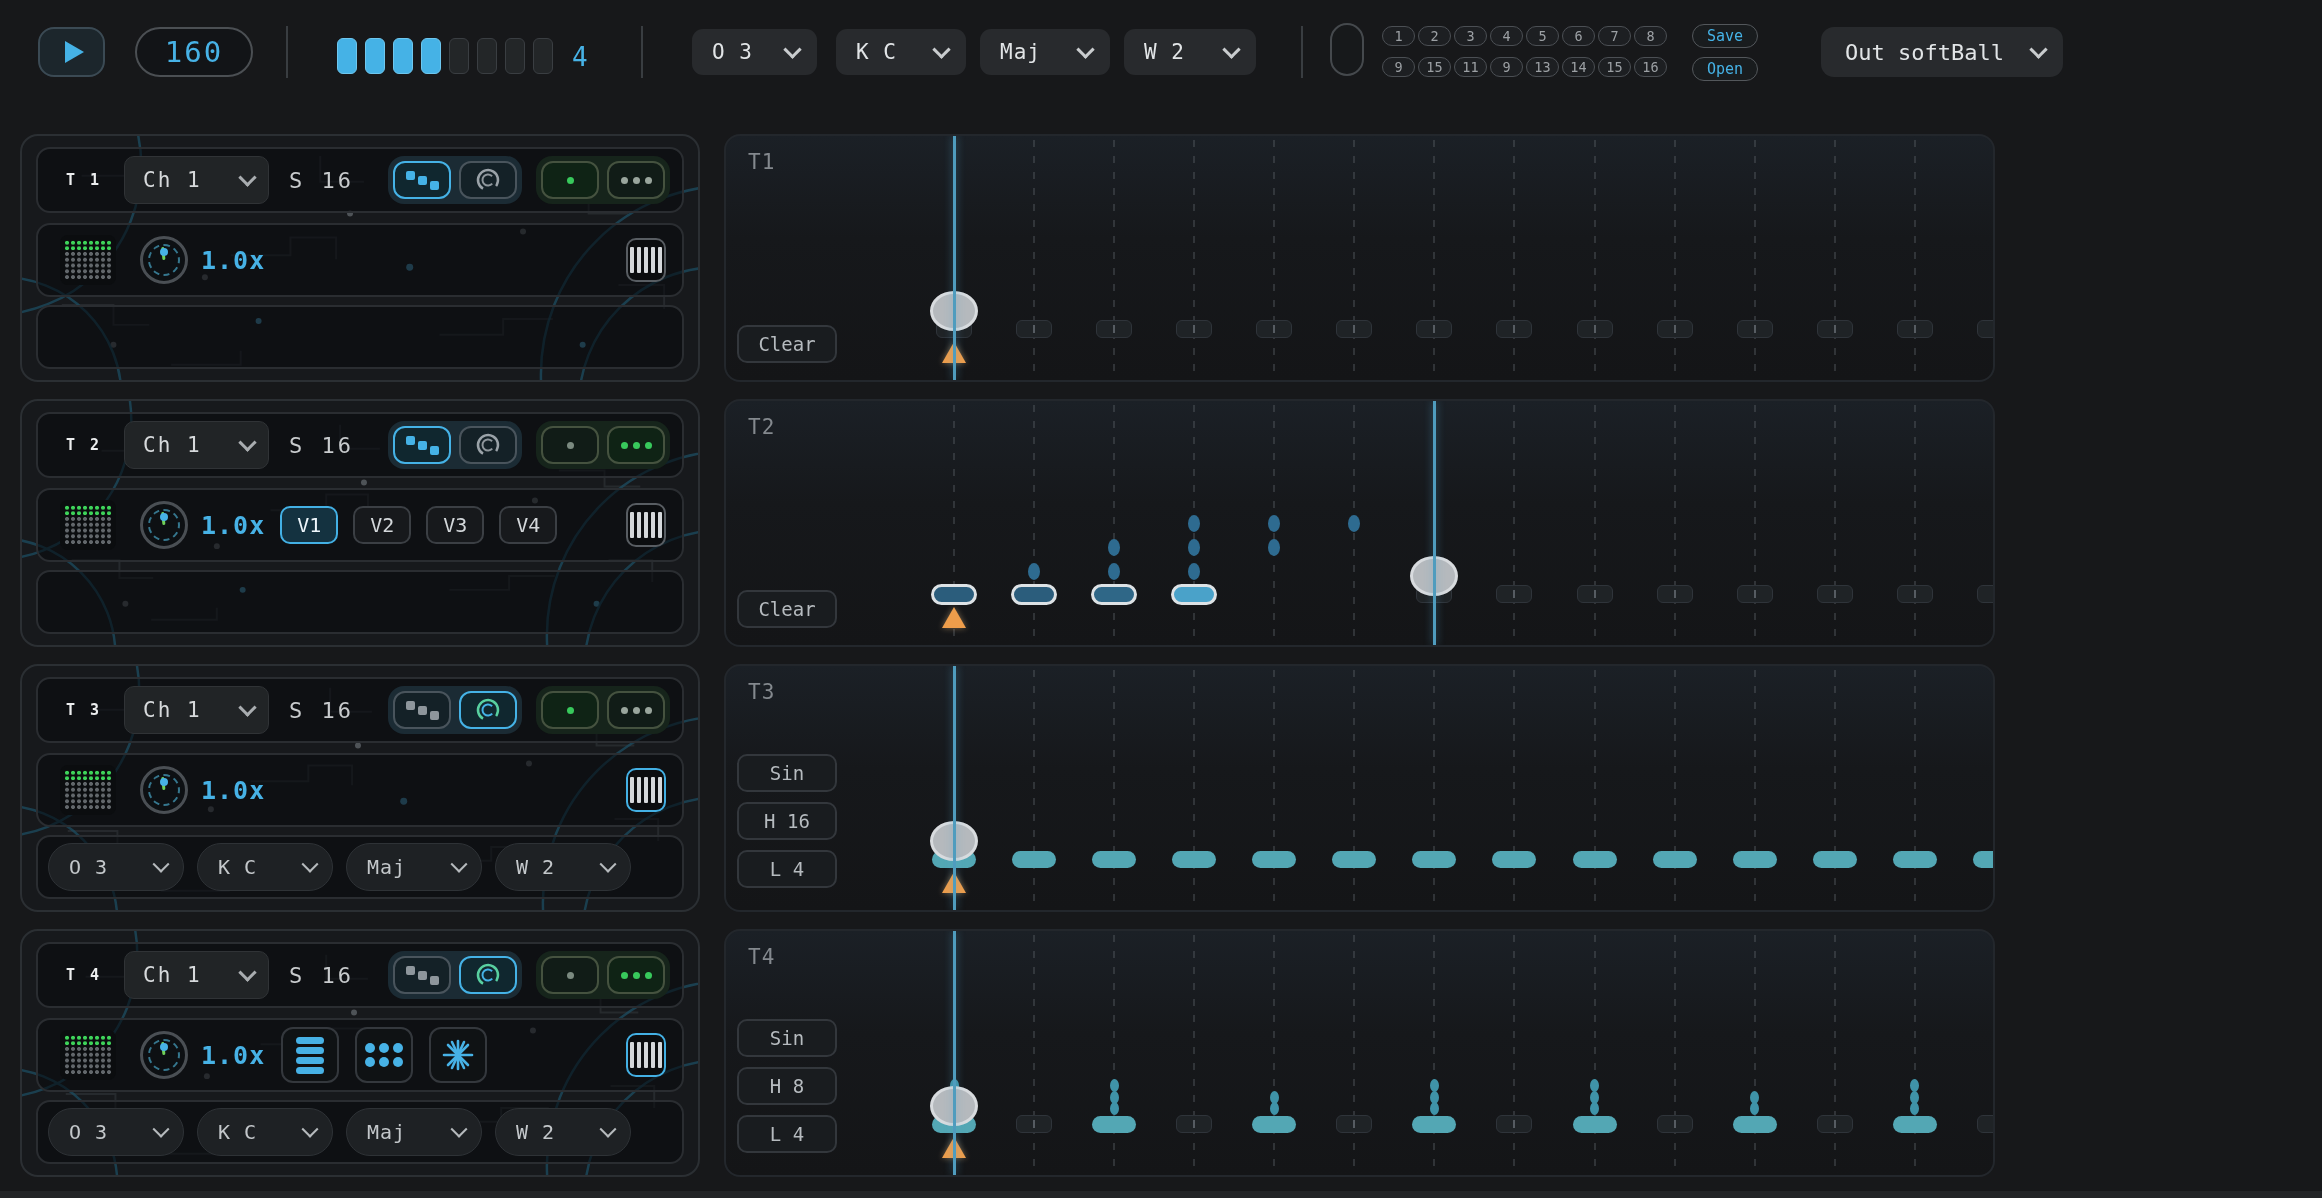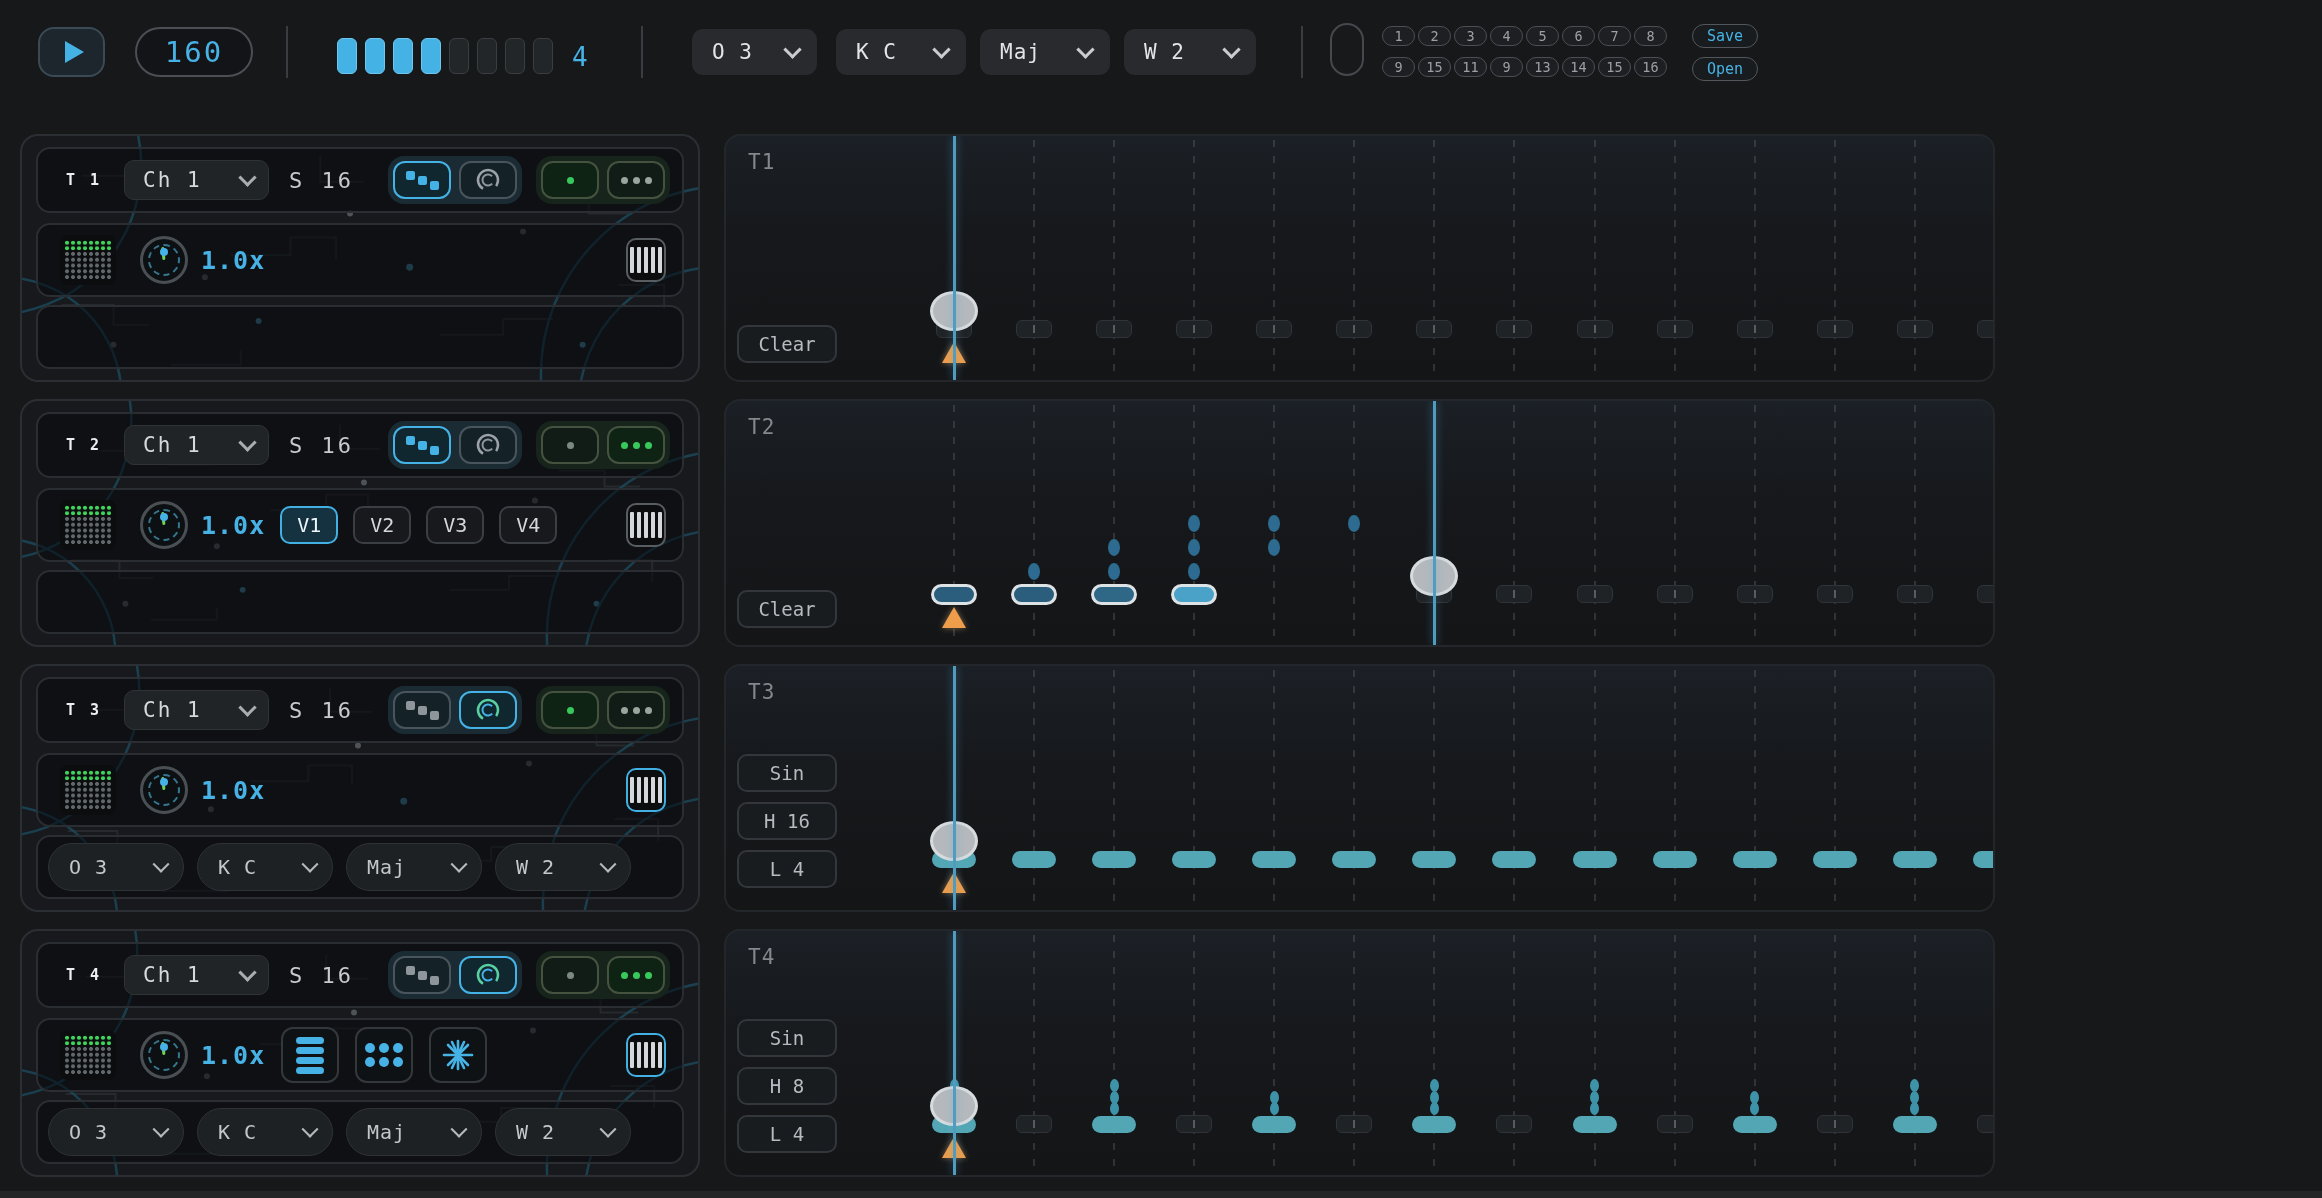--- a/index.html
+++ b/index.html
@@ -28,21 +28,21 @@
 
   
   .tracks-col{position:absolute;left:20px;top:134px;width:680px;}
   .panel{position:relative;width:680px;height:248px;margin-bottom:17px;background:#17191c;border:2px solid #2b2f33;border-radius:18px;box-sizing:border-box;overflow:hidden;}
   .decor{position:absolute;inset:0;pointer-events:none;}
   .prow{position:absolute;left:14px;right:14px;background:rgba(8,10,12,.55);border:2px solid #2a2d31;border-radius:14px;box-sizing:border-box;display:flex;align-items:center;}
   .prow1{top:11px;height:66px;}
   .prow2{top:87px;height:74px;}
   .prow3{top:169px;height:64px;}
   .t-label{margin-left:28px;font-size:15px;font-weight:bold;color:#eceeef;letter-spacing:3px;flex:none;}
-  .ch-dd{margin-left:22px;width:145px;height:40px;border-radius:10px;background:#212426;border:1px solid #303336;display:flex;align-items:center;font-size:21px;color:#d6d9db;box-sizing:border-box;flex:none;}
+  .ch-dd{margin-left:22px;width:145px;height:48px;border-radius:10px;background:#212426;border:1px solid #303336;display:flex;align-items:center;font-size:21px;color:#d6d9db;box-sizing:border-box;flex:none;}
   .ch-dd .lbl{margin-left:18px;letter-spacing:2px;}
   .ch-dd .chev{margin-right:14px;border-color:#a9adb0;}
   .s-label{margin-left:20px;font-size:22px;color:#c8cbcd;letter-spacing:3px;flex:none;}
   .tgrp{display:flex;gap:8px;padding:5px;border-radius:16px;flex:none;}
   .tgrp.blue{margin-left:auto;background:#1b2b34;}
   .tgrp.green{margin-left:14px;margin-right:12px;background:#16241b;}
   .tbtn{width:58px;height:38px;border-radius:12px;border:2px solid #49545c;background:rgba(10,14,17,.35);display:flex;align-items:center;justify-content:center;box-sizing:border-box;}
   .tgrp.green .tbtn{border-color:#45523f;}
   .tbtn.active-blue{border-color:#45b2e6;background:#10272f;}
   .tbtn.active-green{border-color:#38c95c;background:#0f2315;}
@@ -158,20 +158,24 @@
         <div class="numpill">15</div>
         <div class="numpill">11</div>
         <div class="numpill">9</div>
         <div class="numpill">13</div>
         <div class="numpill">14</div>
         <div class="numpill">15</div>
         <div class="numpill">16</div>
       </div>
     <div class="filebtn" style="top:24px">Save</div>
     <div class="filebtn" style="top:57px">Open</div>
+    <div class="outdd">
+      <span class="lbl">Out softBall</span>
+      <span class="chev"></span>
+    </div>
   </div>
 
   <div class="tracks-col" id="tracks-col">
 
     <div class="panel">
       <svg class="decor" viewBox="0 0 680 248">
         <g stroke="#33383d" stroke-width="2" fill="none" opacity="0.55">
           <path d="M60 40 h70 v16 h52"></path>
             <path d="M210 120 h60 v-18 h46 v22"></path>
             <path d="M420 200 h64 v-16 h50"></path>

